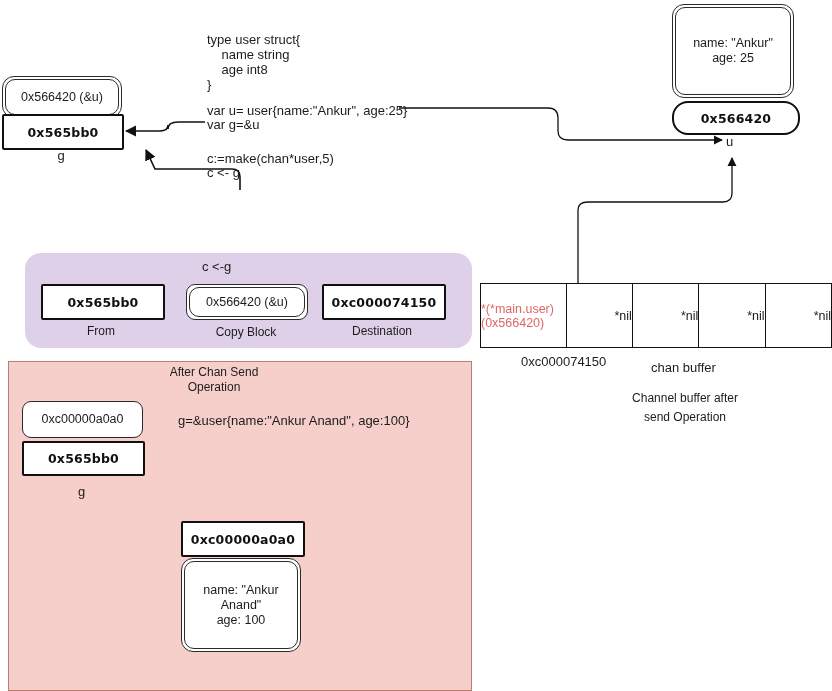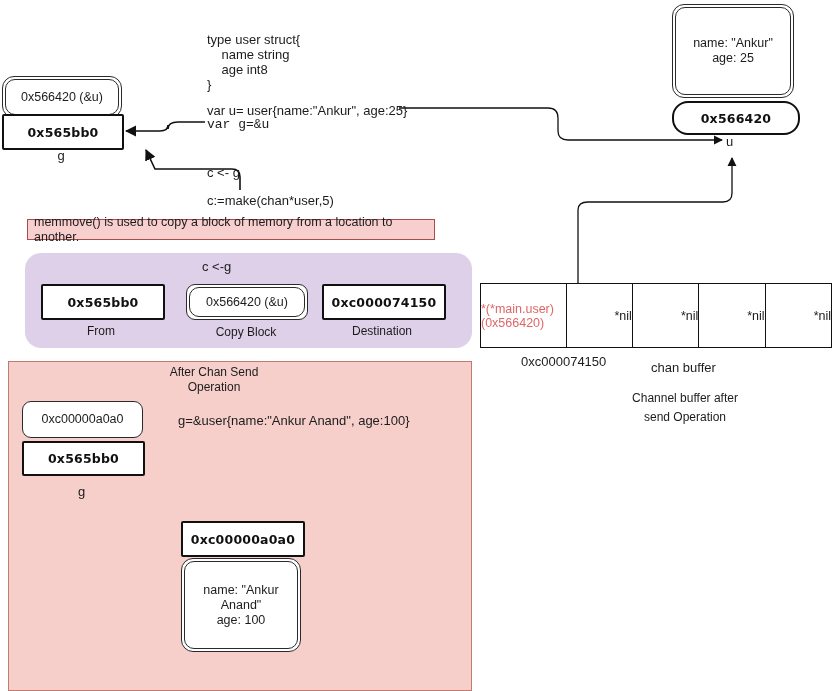--- a/index.html
+++ b/index.html
@@ -96,36 +96,33 @@
   <div class="addr-rect" style="left:2px;top:114px;width:118px;height:32px;">
     <span>0x565bb0</span>
   </div>
   <div class="txt center" style="left:2px;top:148px;width:118px;">g</div>
 
   <div class="txt" style="left:207px;top:32px;">type user struct{
     name string
     age int8
 }</div>
   <div class="txt" style="left:207px;top:103px;">var u= user{name:"Ankur", age:25}</div>
-  <div class="txt" style="left:207px;top:117px;font-family:Liberation Mono, monospace;">var g=&amp;u</div>
-  <div class="txt" style="left:207px;top:151px;margin-top:42px;">c:=make(chan*user,5)</div>
+  <div class="txt" style="left:207px;top:117px;">var g=&amp;u</div>
+  <div class="txt" style="left:207px;top:151px;">c:=make(chan*user,5)</div>
   <div class="txt" style="left:207px;top:165px;">c &lt;- g</div>
 
   <div class="round-box" style="left:672px;top:4px;width:120px;height:92px;">
     <span style="white-space:pre-line;">name: "Ankur"
 age: 25</span>
   </div>
   <div class="addr-rect" style="left:672px;top:101px;width:124px;height:30px;border-radius:16px;">
     <span>0x566420</span>
   </div>
   <div class="txt" style="left:726px;top:134px;">u</div>
 
-  <div class="banner" style="left:27px;top:219px;width:408px;height:21px;">
-    <span>memmove() is used to copy a block of memory from a location to another.</span>
-  </div>
 
   <div class="purple-region" style="left:25px;top:253px;width:447px;height:95px;"></div>
 
   <div class="txt" style="left:202px;top:259px;">c &lt;-g</div>
 
   <div class="addr-rect" style="left:41px;top:284px;width:120px;height:32px;">
     <span>0x565bb0</span>
   </div>
   <div class="cap" style="left:41px;top:324px;width:120px;">From</div>
 

